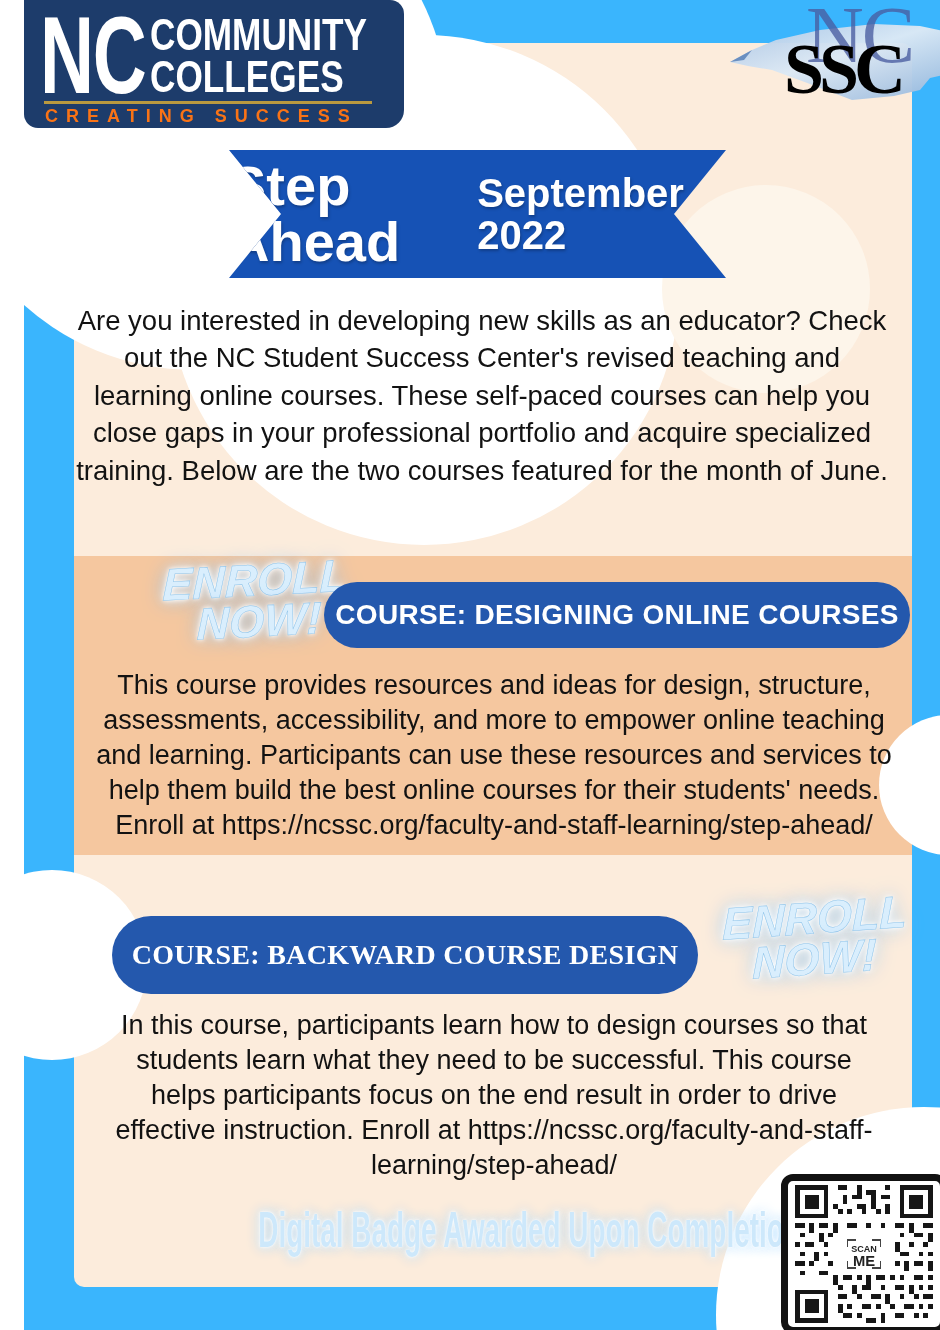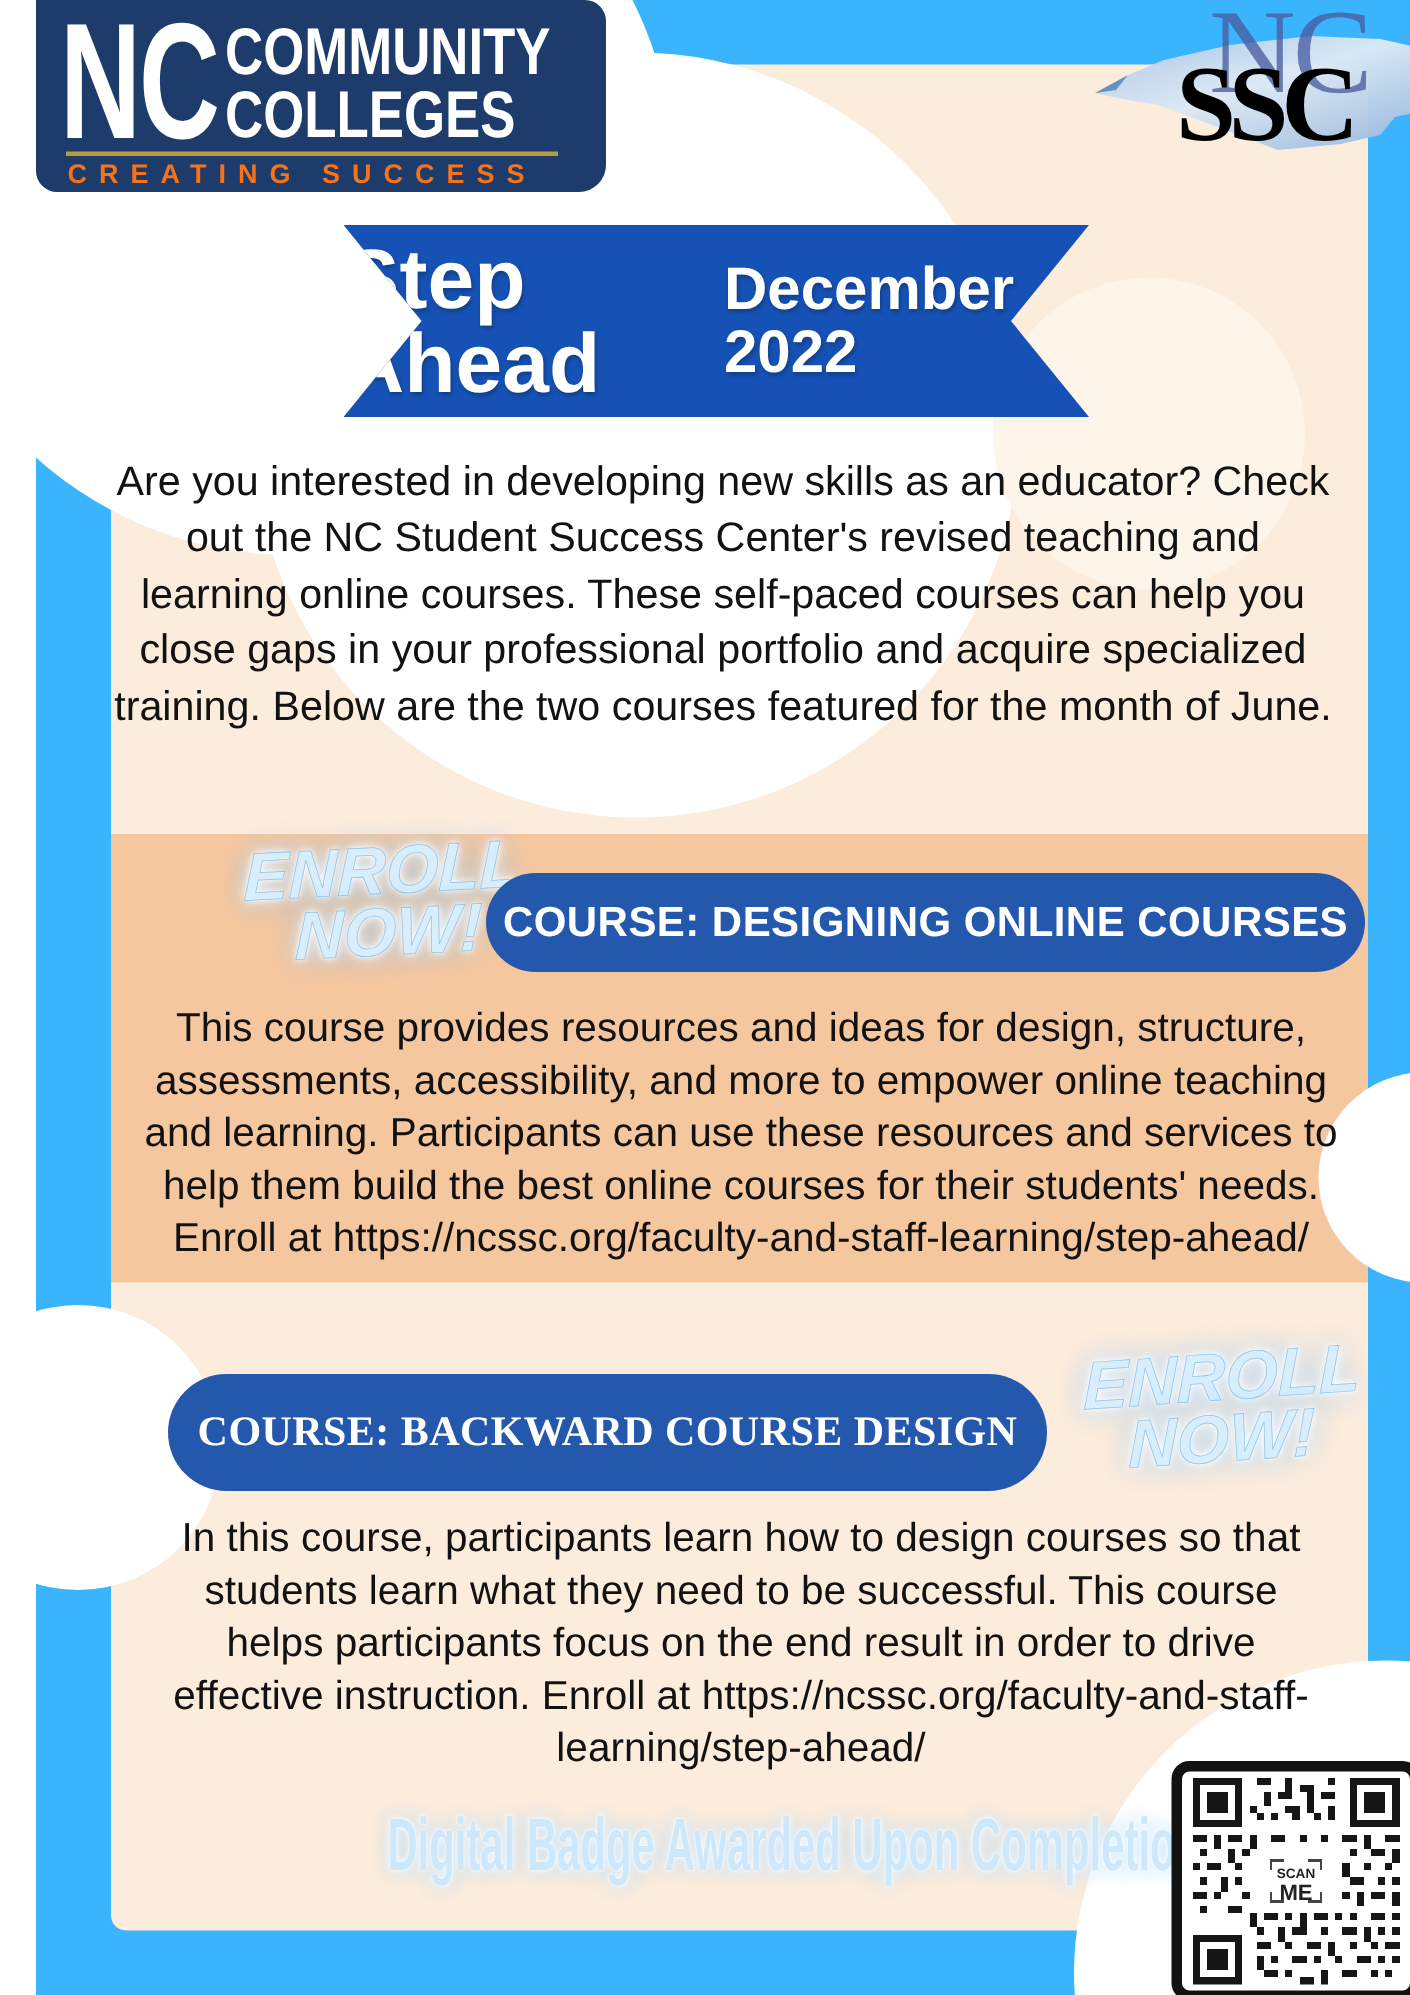--- a/index.html
+++ b/index.html
@@ -113,21 +113,21 @@
       </defs>
       <path d="M6 62 L28 50 L52 40 L96 30 L150 24 L196 26 L224 32 L238 40 L232 52 L224 50 L230 62 L218 64 L224 74 L206 78 L196 90 L170 96 L128 100 L86 84 L48 70 L24 66 Z" fill="url(#mapg)" opacity="0.97"></path>
       <path d="M6 62 L28 50 L20 60 Z" fill="#6b8fc0"></path>
     </svg>
     <span class="ncssc-nc">NC</span>
     <span class="ncssc-ssc">SSC</span>
   </div>
 
   <div class="abs ribbon">
     <div class="ribbon-title">Step Ahead</div>
-    <div class="ribbon-sub">December 2022</div>
+    <div class="ribbon-sub">September 2022</div>
   </div>
 
   <div class="abs para intro">Are you interested in developing new skills as an educator? Check out the NC Student Success Center's revised teaching and learning online courses. These self-paced courses can help you close gaps in your professional portfolio and acquire specialized training. Below are the two courses featured for the month of June.</div>
 
   <div class="abs enroll enroll1">
     <span class="enroll-l1">ENROLL</span>
     <span class="enroll-l2">NOW!</span>
   </div>
   <div class="abs para course1-body">
     <span>This course provides resources and ideas for design, structure, assessments, accessibility, and more to empower online teaching and learning. Participants can use these resources and services to help them build the best online courses for their students' needs. Enroll at</span>

